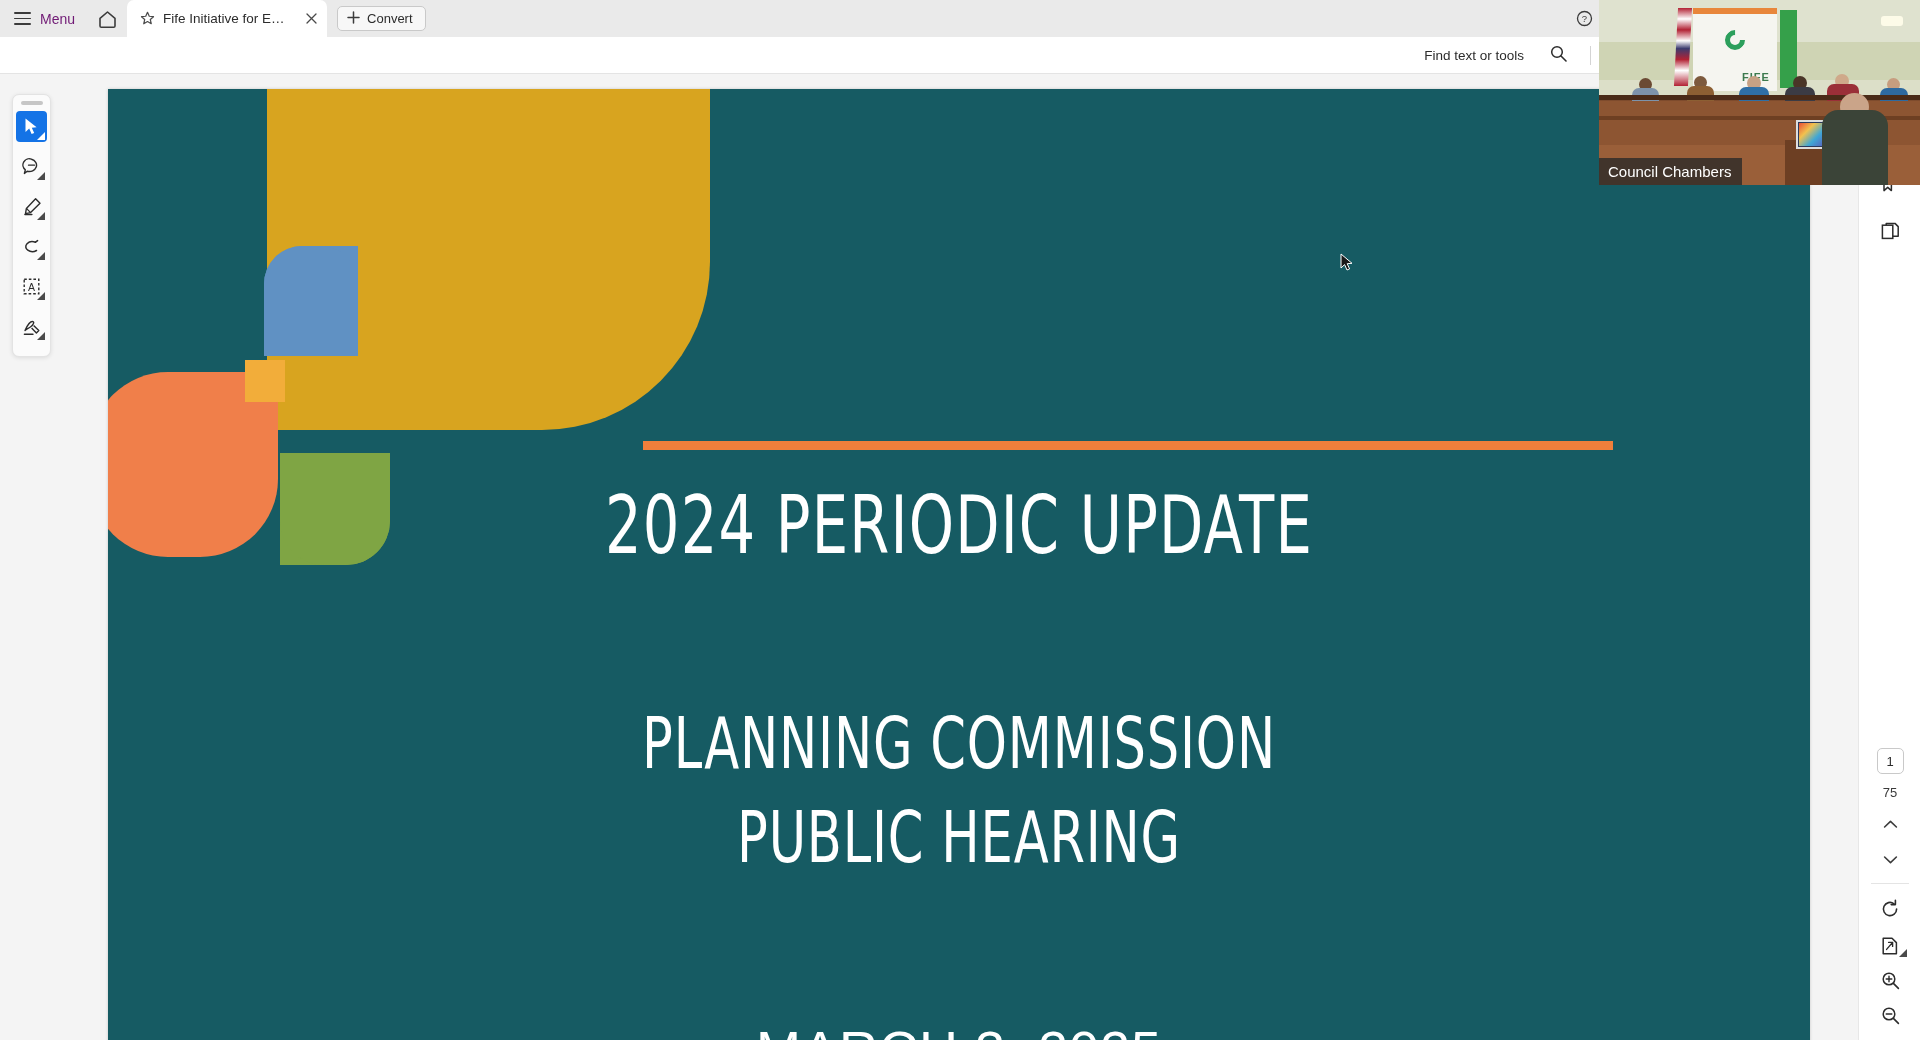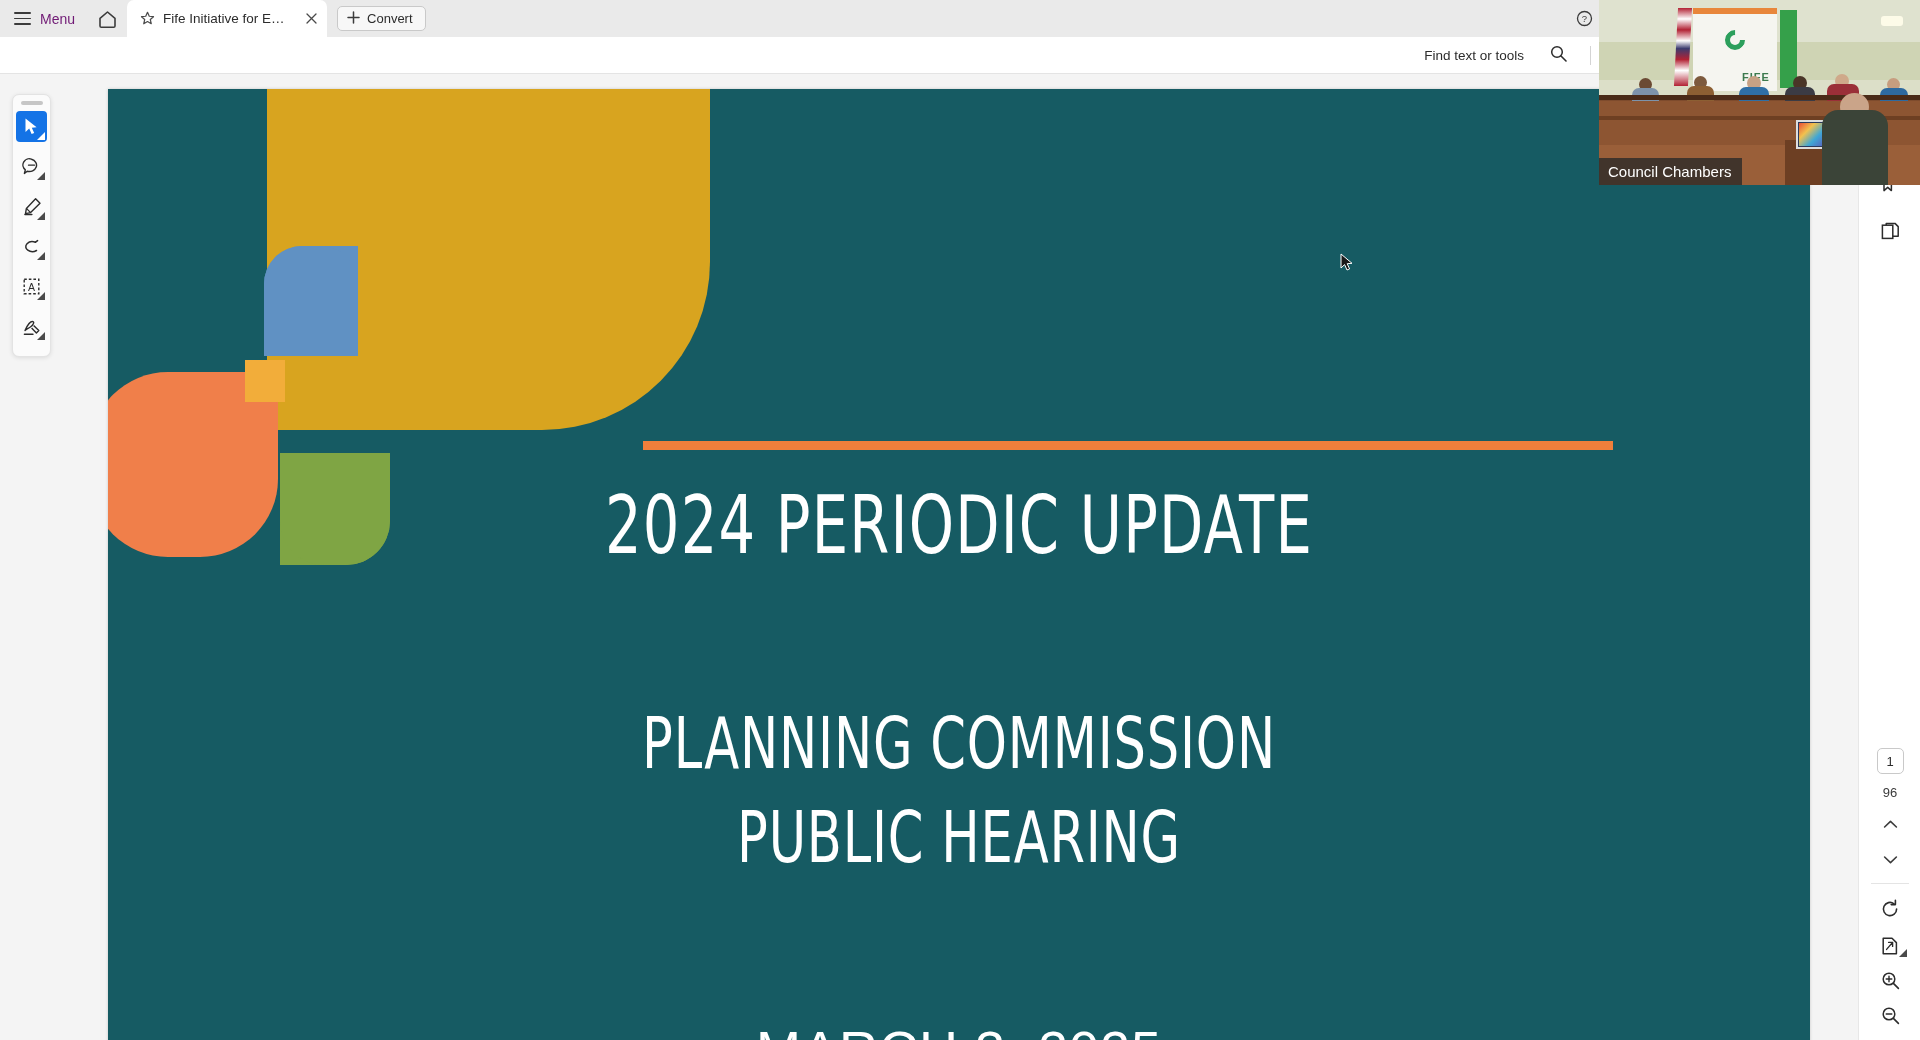--- a/index.html
+++ b/index.html
@@ -438,21 +438,21 @@
       <div class="rr-ic">
         <svg width="21" height="21" viewBox="0 0 21 21">
           <rect x="2.4" y="4.2" width="10.4" height="13.2" fill="none" stroke="#2c2c2c" stroke-width="1.5"></rect>
           <path d="M6.2 4.2 V2.4 H15 L18.2 5.6 V15.2 H12.8" fill="none" stroke="#2c2c2c" stroke-width="1.5" stroke-linejoin="round"></path>
         </svg>
       </div>
     </div>
 
     <div class="rr-bottom">
       <div class="pagebox">1</div>
-      <div class="pagetotal">96</div>
+      <div class="pagetotal">75</div>
 
       <div class="rr-btn" style="margin-top:10px">
         <svg width="15" height="11" viewBox="0 0 15 11">
           <path d="M1.6 8 L7.5 2.4 L13.4 8" fill="none" stroke="#3b3b3b" stroke-width="1.6" stroke-linecap="round" stroke-linejoin="round"></path>
         </svg>
       </div>
       <div class="rr-btn" style="margin-top:6px">
         <svg width="15" height="11" viewBox="0 0 15 11">
           <path d="M1.6 3 L7.5 8.6 L13.4 3" fill="none" stroke="#3b3b3b" stroke-width="1.6" stroke-linecap="round" stroke-linejoin="round"></path>
         </svg>

